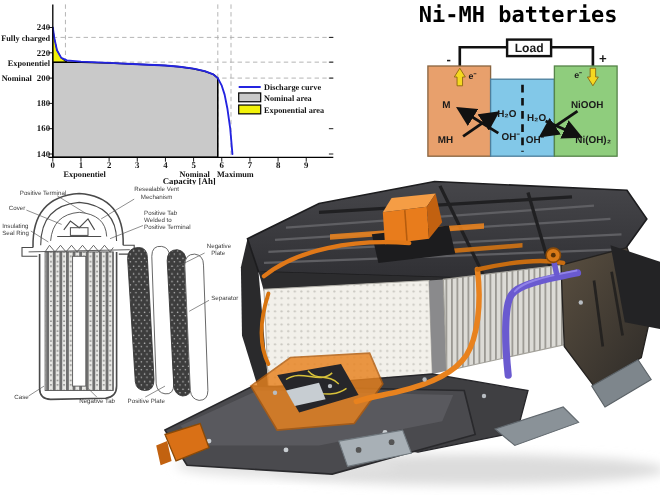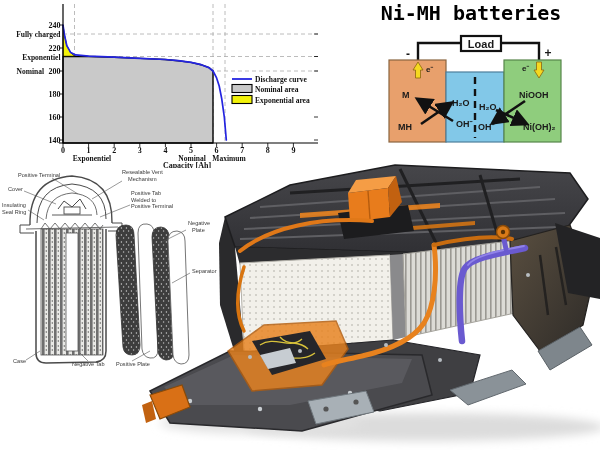--- a/index.html
+++ b/index.html
@@ -1,19 +1,19 @@
 <!DOCTYPE html>
 <html><head>
 <meta charset="utf-8">
 <style>
   html,body{margin:0;padding:0;}
   body{width:600px;height:450px;background:#ffffff;position:relative;overflow:hidden;
        font-family:"Liberation Sans",sans-serif;}
   .panel{position:absolute;}
-  #chart-panel{left:15px;top:0;width:305px;height:168px;z-index:3;}
+  #chart-panel{left:0;top:0;width:305px;height:168px;z-index:3;}
   #nimh-panel{left:326px;top:0;width:290px;height:160px;z-index:3;}
   #cell-panel{left:0;top:163px;width:228px;height:230px;z-index:3;}
   #photo-panel{left:140px;top:155px;width:460px;height:295px;z-index:1;}
   svg{display:block;}
   .chart-txt{font-family:"Liberation Serif",serif;font-weight:bold;fill:#111;}
   .nimh-title{font-family:"DejaVu Sans Mono",monospace;font-weight:bold;font-size:20px;fill:#000;}
   .nimh-lbl{font-family:"Liberation Sans",sans-serif;font-weight:bold;fill:#1a1a1a;}
   .cut-lbl{font-family:"Liberation Sans",sans-serif;font-size:5.6px;fill:#3a3a3a;}
 </style>
 </head>

